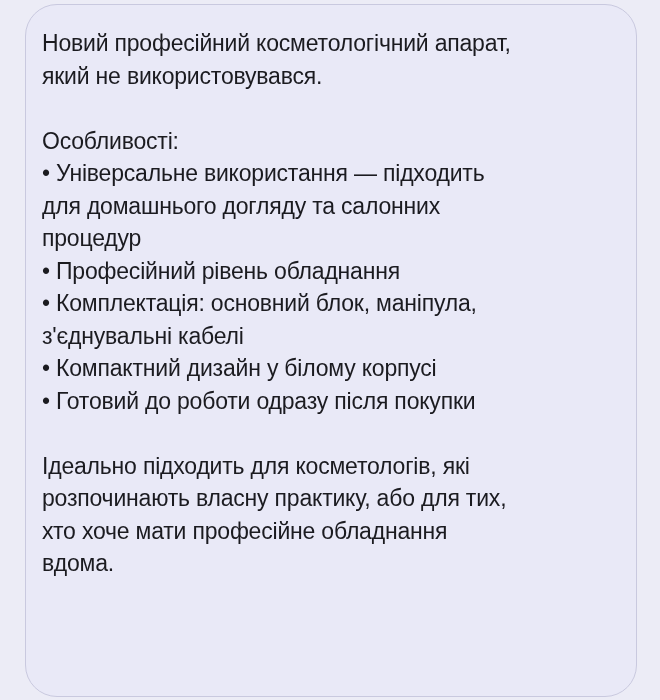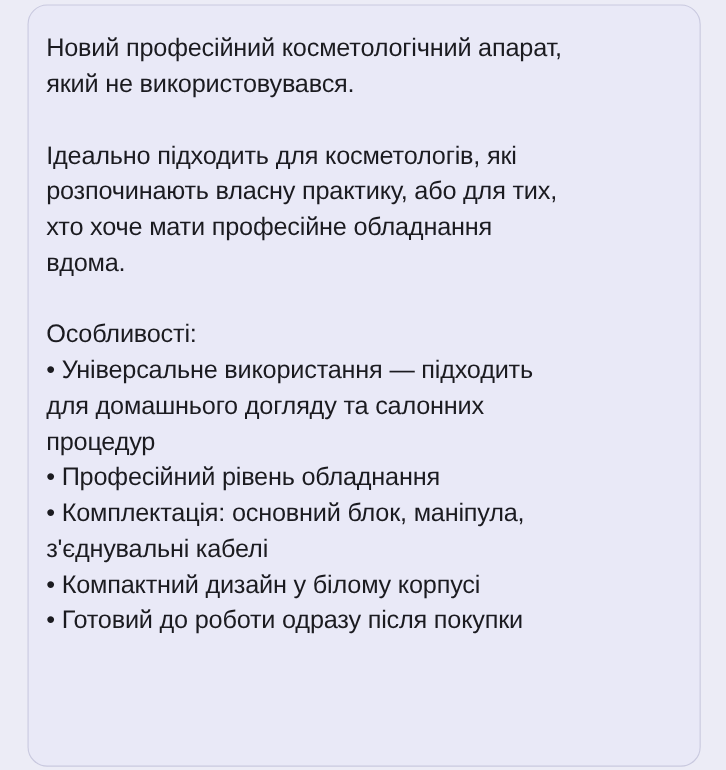--- a/index.html
+++ b/index.html
@@ -22,21 +22,21 @@
     height: 700px;
   }
   .card {
     position: absolute;
     left: 25px;
     top: 4px;
     width: 612px;
     height: 693px;
     background: var(--card-bg);
     border: 1.5px solid var(--card-border);
-    border-radius: 18px;
+    border-radius: 32px;
     padding: 22px 16px 14px 16px;
     overflow: hidden;
   }
   .card-text {
     color: var(--text-color);
     font-size: 23px;
     line-height: 32.5px;
     letter-spacing: -0.2px;
   }
   .para {
@@ -47,28 +47,28 @@
   }
 </style>
 </head>
 <body>
 
 <div class="page">
   <div class="card">
     <div class="card-text">
         <div class="para">Новий професійний косметологічний апарат,
 який не використовувався.</div>
-        <div class="para">Ідеально підходить для косметологів, які
-розпочинають власну практику, або для тих,
-хто хоче мати професійне обладнання
-вдома.</div>
         <div class="para">Особливості:
 • Універсальне використання — підходить
 для домашнього догляду та салонних
 процедур
 • Професійний рівень обладнання
 • Комплектація: основний блок, маніпула,
 з'єднувальні кабелі
 • Компактний дизайн у білому корпусі
 • Готовий до роботи одразу після покупки</div>
+        <div class="para">Ідеально підходить для косметологів, які
+розпочинають власну практику, або для тих,
+хто хоче мати професійне обладнання
+вдома.</div>
       </div>
   </div>
 </div>
 
 </body></html>

